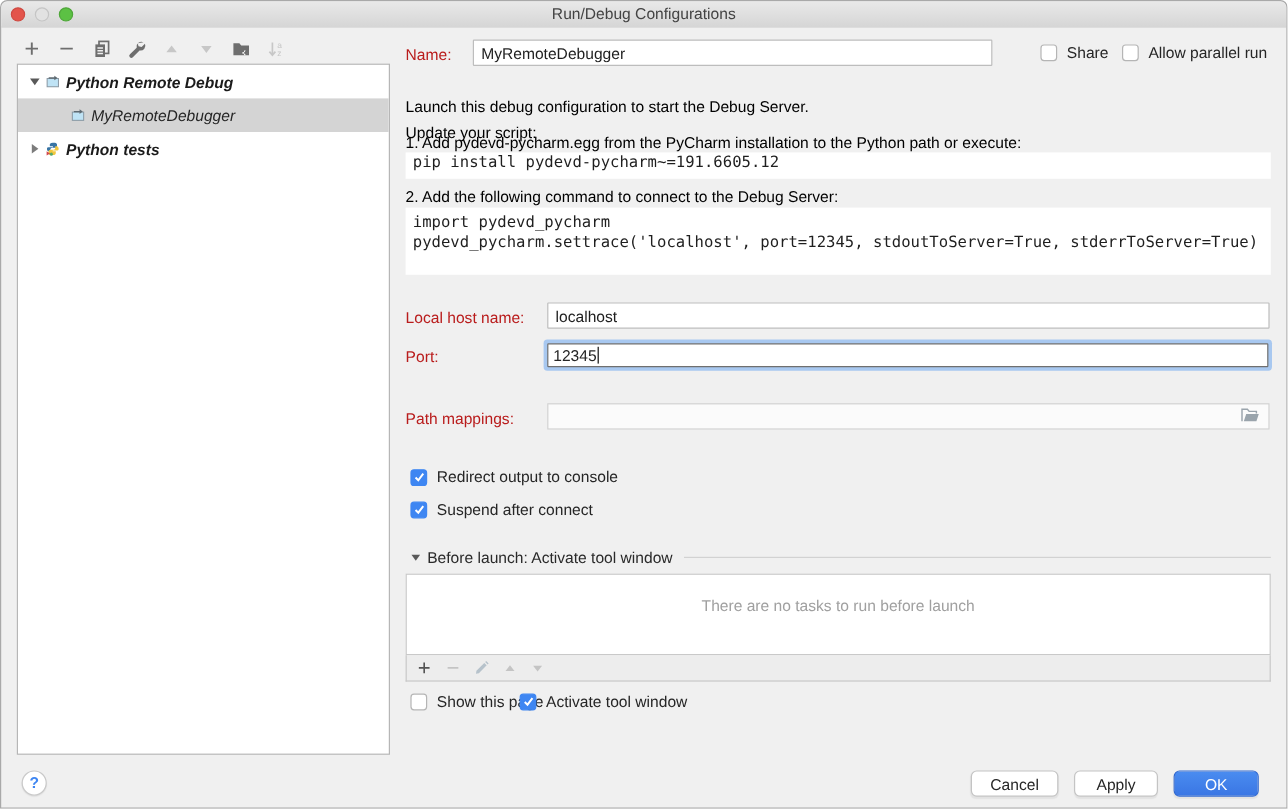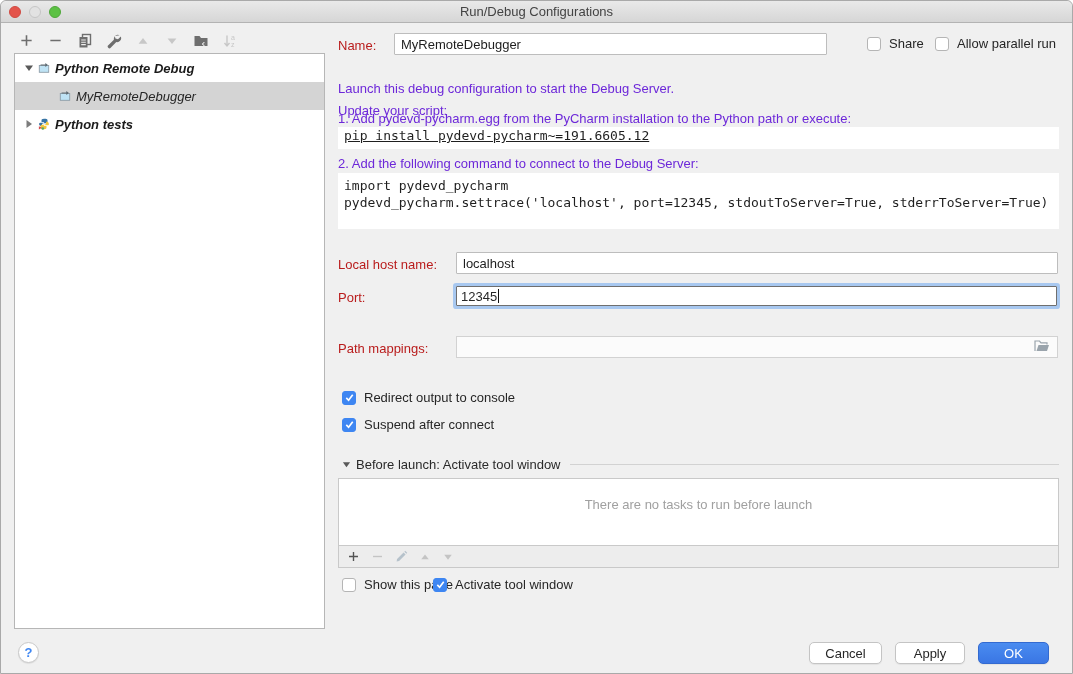--- a/index.html
+++ b/index.html
@@ -22,21 +22,21 @@
   .sidebar-box { position:absolute; left:13px; top:52px; width:311px; height:576px;
                  background:#ffffff; border:1px solid #b6b6b6; overflow:hidden; }
   .tree-row { position:relative; height:28px; display:flex; align-items:center;font-style:italic; }
   .tree-row.selected { background:#d4d4d4; }
   .tw { width:12px; height:12px; display:inline-flex; align-items:center; justify-content:center; flex:0 0 auto; }
   .tree-label { margin-left:5px; white-space:nowrap; }
   .tree-row.bold .tree-label { font-weight:bold; color:#1b1b1b; }
   .ind0 { padding-left:8px; } .ind1 { padding-left:44px; }
   
   .lbl { position:absolute; color:#b91c1c; }
-  .txt { position:absolute; color:#6d28d9; }
+  .txt { position:absolute; color:#000000; }
   .input { position:absolute; background:#ffffff; border:1px solid #bdbdbd; border-radius:1px;
            font-family:"Liberation Sans","DejaVu Sans",sans-serif; font-size:13px; color:#1e1e1e;
            padding:0 6px; }
   .codebar { position:absolute; left:337px; width:721px; background:#ffffff;
              font-family:"DejaVu Sans Mono","Liberation Mono",monospace; font-size:13px; color:#1f1f1f;
              padding-left:6px; }
   .field-fake { position:absolute; background:#ffffff; border:1px solid #6f6f6f; border-radius:1px;
                 display:flex; align-items:center; padding:0 4px; }
   .field-fake.focused { box-shadow:0 0 0 3px #a8c8f0; }
   .caret { display:inline-block; width:1px; height:14px; background:#111; margin-left:1px; }
@@ -196,21 +196,21 @@
     </span>
     <span>Allow parallel run</span>
   </div>
 
   <div class="txt" style="left:337px; top:80px;">Launch this debug configuration to start the Debug Server.</div>
   <div class="txt" style="left:337px; top:102px;">Update your script:</div>
 
   <div class="txt" style="left:337px; top:109.5px;"></div>
 
   <div class="txt" style="left:337px; top:110px; display:block;">1. Add pydevd-pycharm.egg from the PyCharm installation to the Python path or execute:</div>
-  <div class="codebar" style="top:126px; height:22px; line-height:18px;text-decoration:underline;">pip install pydevd-pycharm~=191.6605.12</div>
+  <div class="codebar" style="top:126px; height:22px; line-height:18px;">pip install pydevd-pycharm~=191.6605.12</div>
   <div class="txt" style="left:337px; top:155px;">2. Add the following command to connect to the Debug Server:</div>
   <div class="codebar" style="top:172px; height:56px; padding-top:4px; line-height:17px;">
     <div>import pydevd_pycharm</div>
     <div>pydevd_pycharm.settrace('localhost', port=12345, stdoutToServer=True, stderrToServer=True)</div>
   </div>
 
   <div class="lbl" style="left:337px; top:256px;">Local host name:</div>
   <input class="input" style="left: 455px; top: 251px; width: 602px; height: 22px;" value="localhost">
 
   <div class="lbl" style="left:337px; top:289px;">Port:</div>

